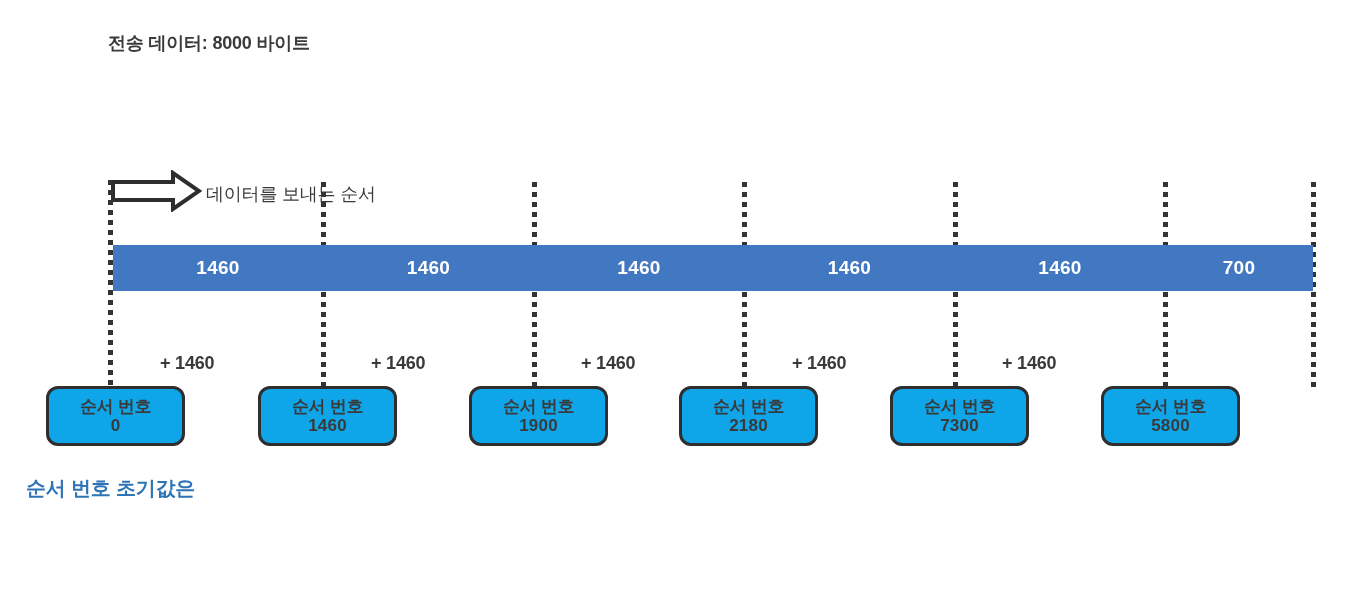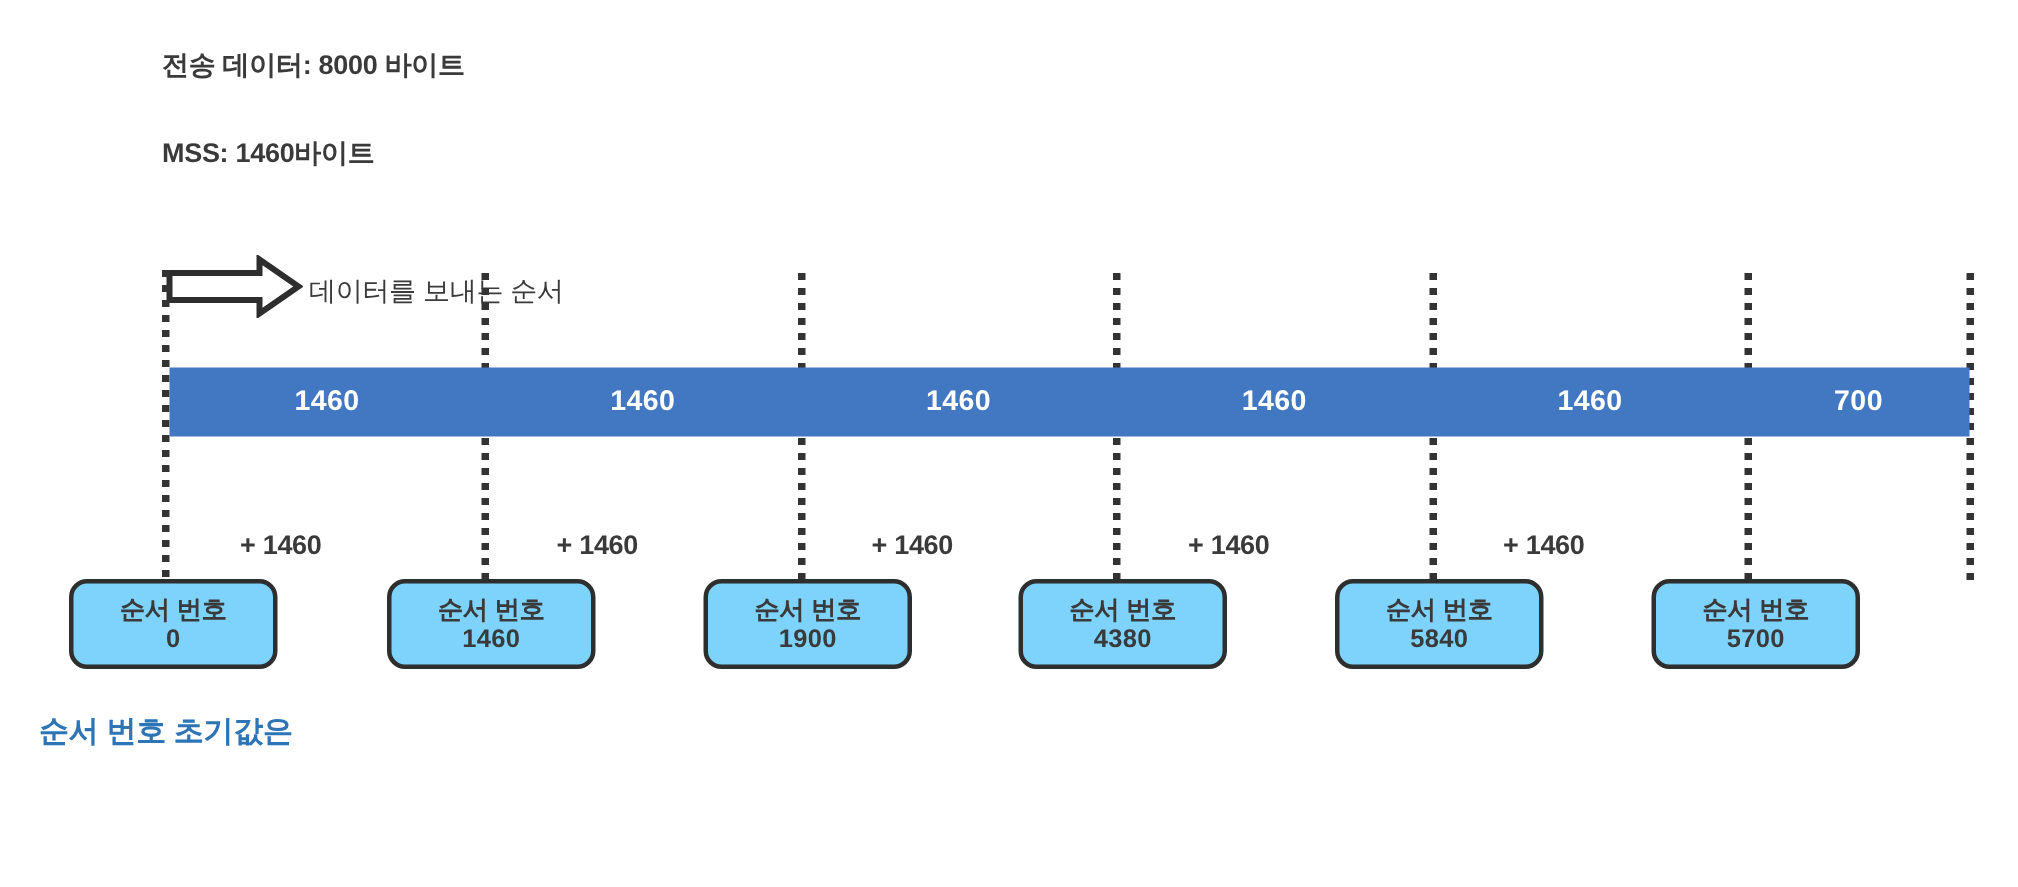--- a/index.html
+++ b/index.html
@@ -70,21 +70,21 @@
   }
 
   
   .seqbox{
     position:absolute;
     top:386px;
     width:139px;height:60px;
     box-sizing:border-box;
     border:3px solid #2e2e2e;
     border-radius:12px;
-    background:#7dd3fc;
+    background:#0ea5e9;
     display:flex;
     flex-direction:column;
     align-items:center;
     justify-content:center;
     line-height:1.12;
   }
   .seqbox .t{font-size:17px;font-weight:700;color:#3a3a3a;letter-spacing:-0.3px;}
   .seqbox .v{font-size:17px;font-weight:700;color:#3a3a3a;letter-spacing:0.2px;}
 
   
@@ -96,21 +96,20 @@
     letter-spacing:-0.2px;
   }
   #note div{white-space:nowrap;}
 </style>
 </head>
 <body>
 
 <div id="canvas">
 
   <div class="hdr-line" id="hdr-1">전송 데이터: 8000 바이트</div>
-  <div class="hdr-line" id="hdr-2">MSS: 1460바이트</div>
 
   <div id="flow-arrow">
     <svg width="92" height="42" viewBox="0 0 92 42" xmlns="http://www.w3.org/2000/svg">
       <polygon points="3,12 63,12 63,3 89,21 63,39 63,30 3,30" fill="#ffffff" stroke="#2e2e2e" stroke-width="4" stroke-linejoin="miter"></polygon>
     </svg>
   </div>
   <div id="flow-arrow-label">데이터를 보내는 순서</div>
 
   <div class="guide" style="left:108px;top:180px;height:208px;"></div>
   <div class="guide" style="left:321px;top:182px;height:206px;"></div>
@@ -164,28 +163,28 @@
   <div class="seqbox" style="left:258px;">
     <span class="t">순서 번호</span>
     <span class="v">1460</span>
   </div>
   <div class="seqbox" style="left:469px;">
     <span class="t">순서 번호</span>
     <span class="v">1900</span>
   </div>
   <div class="seqbox" style="left:679px;">
     <span class="t">순서 번호</span>
-    <span class="v">4380</span>
+    <span class="v">2180</span>
   </div>
   <div class="seqbox" style="left:890px;">
     <span class="t">순서 번호</span>
-    <span class="v">5840</span>
+    <span class="v">7300</span>
   </div>
   <div class="seqbox" style="left:1101px;">
     <span class="t">순서 번호</span>
-    <span class="v">5700</span>
+    <span class="v">5800</span>
   </div>
 
   <div id="note">
     <div>순서 번호 초기값은</div>
   </div>
 
 </div>
 
 </body></html>

